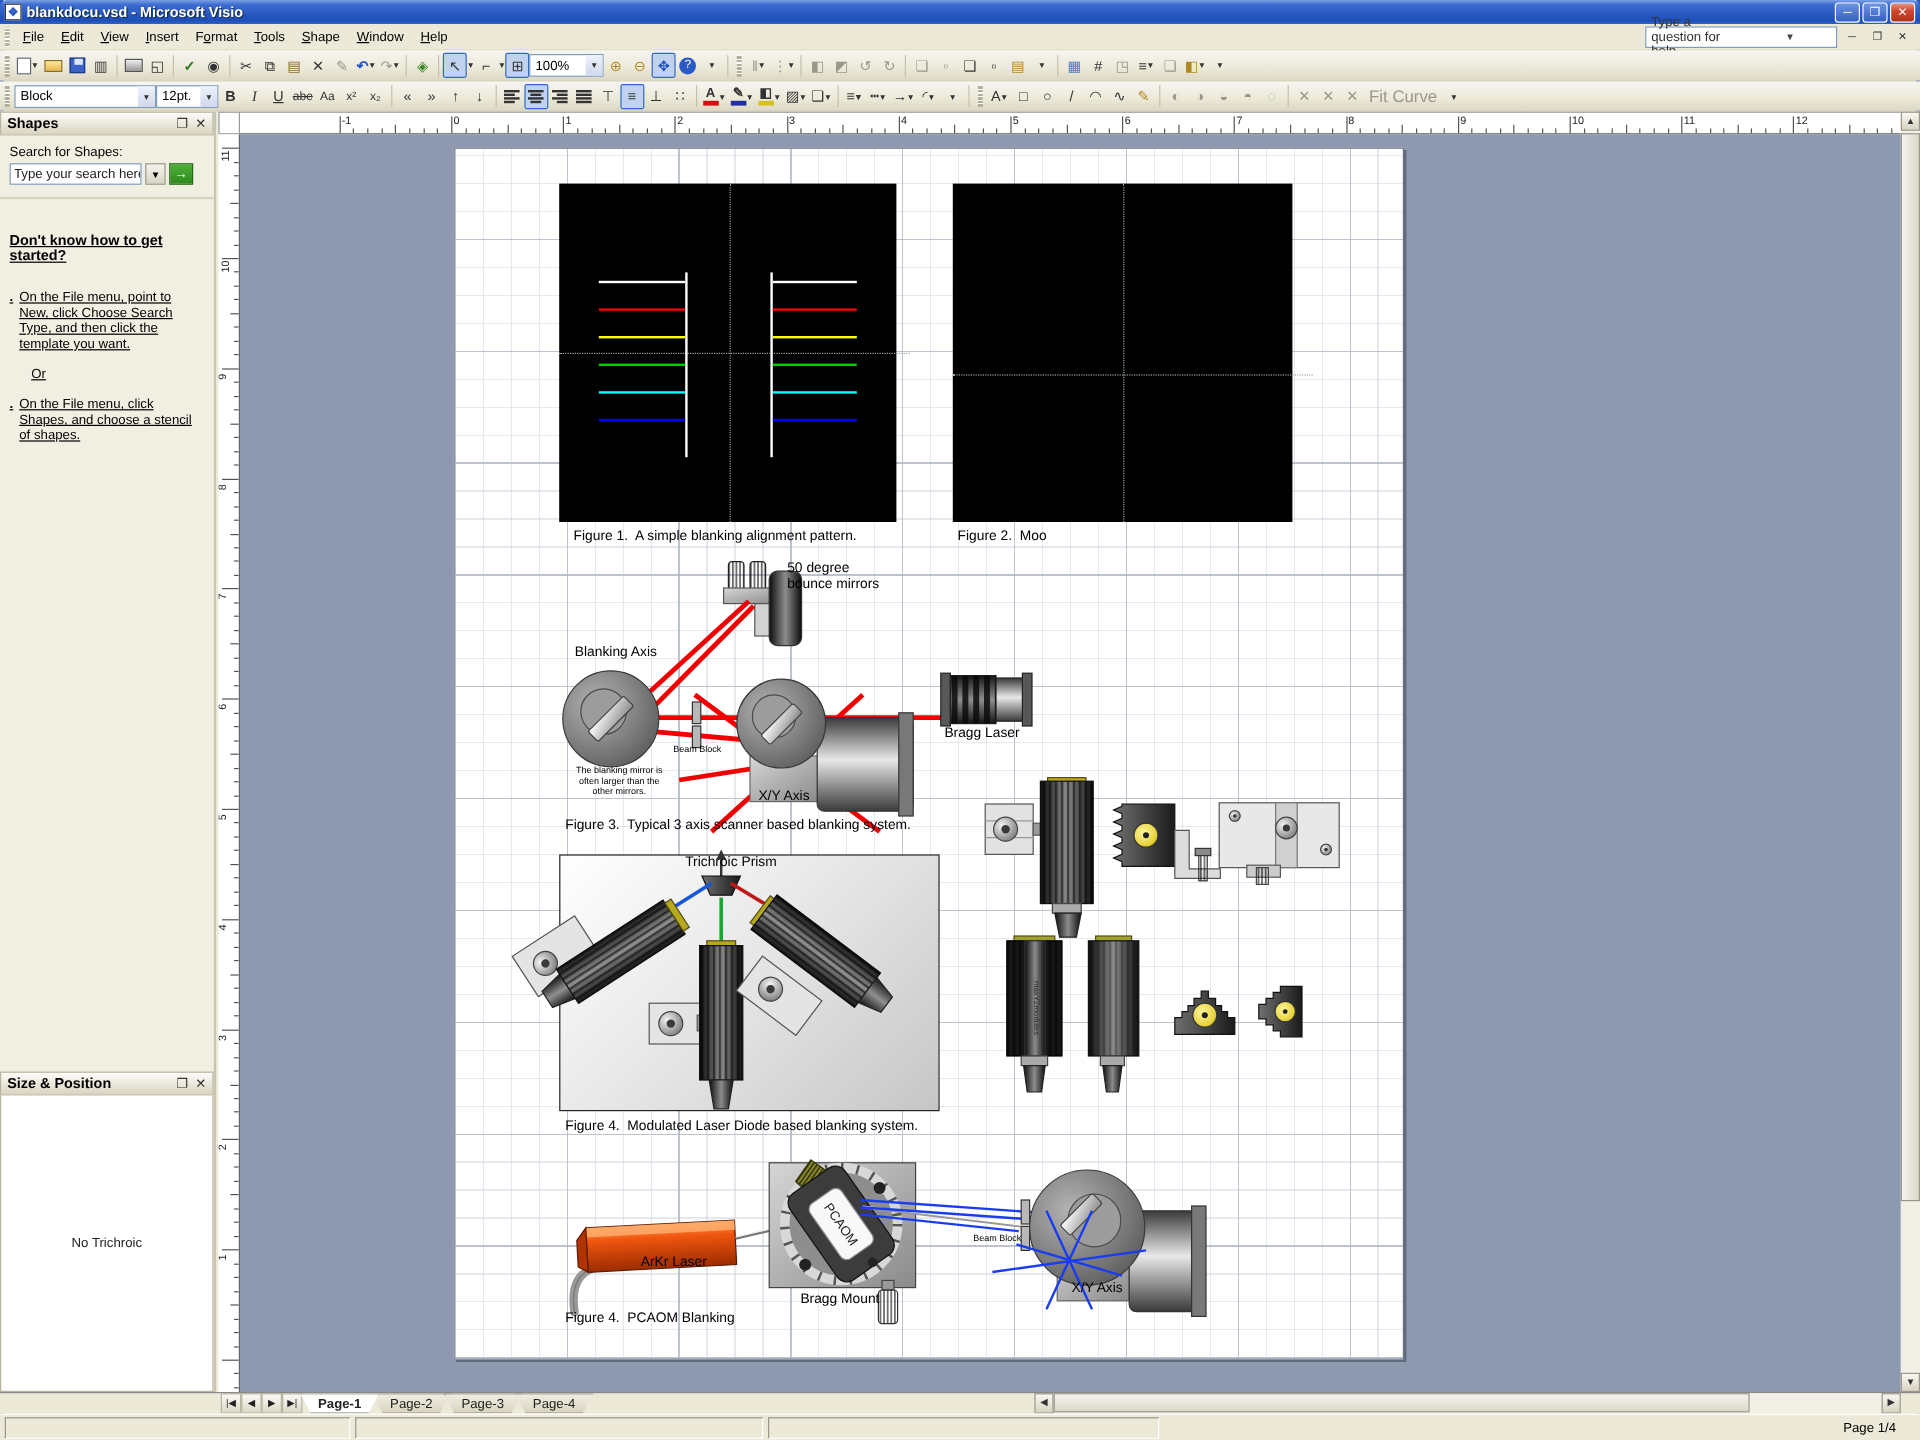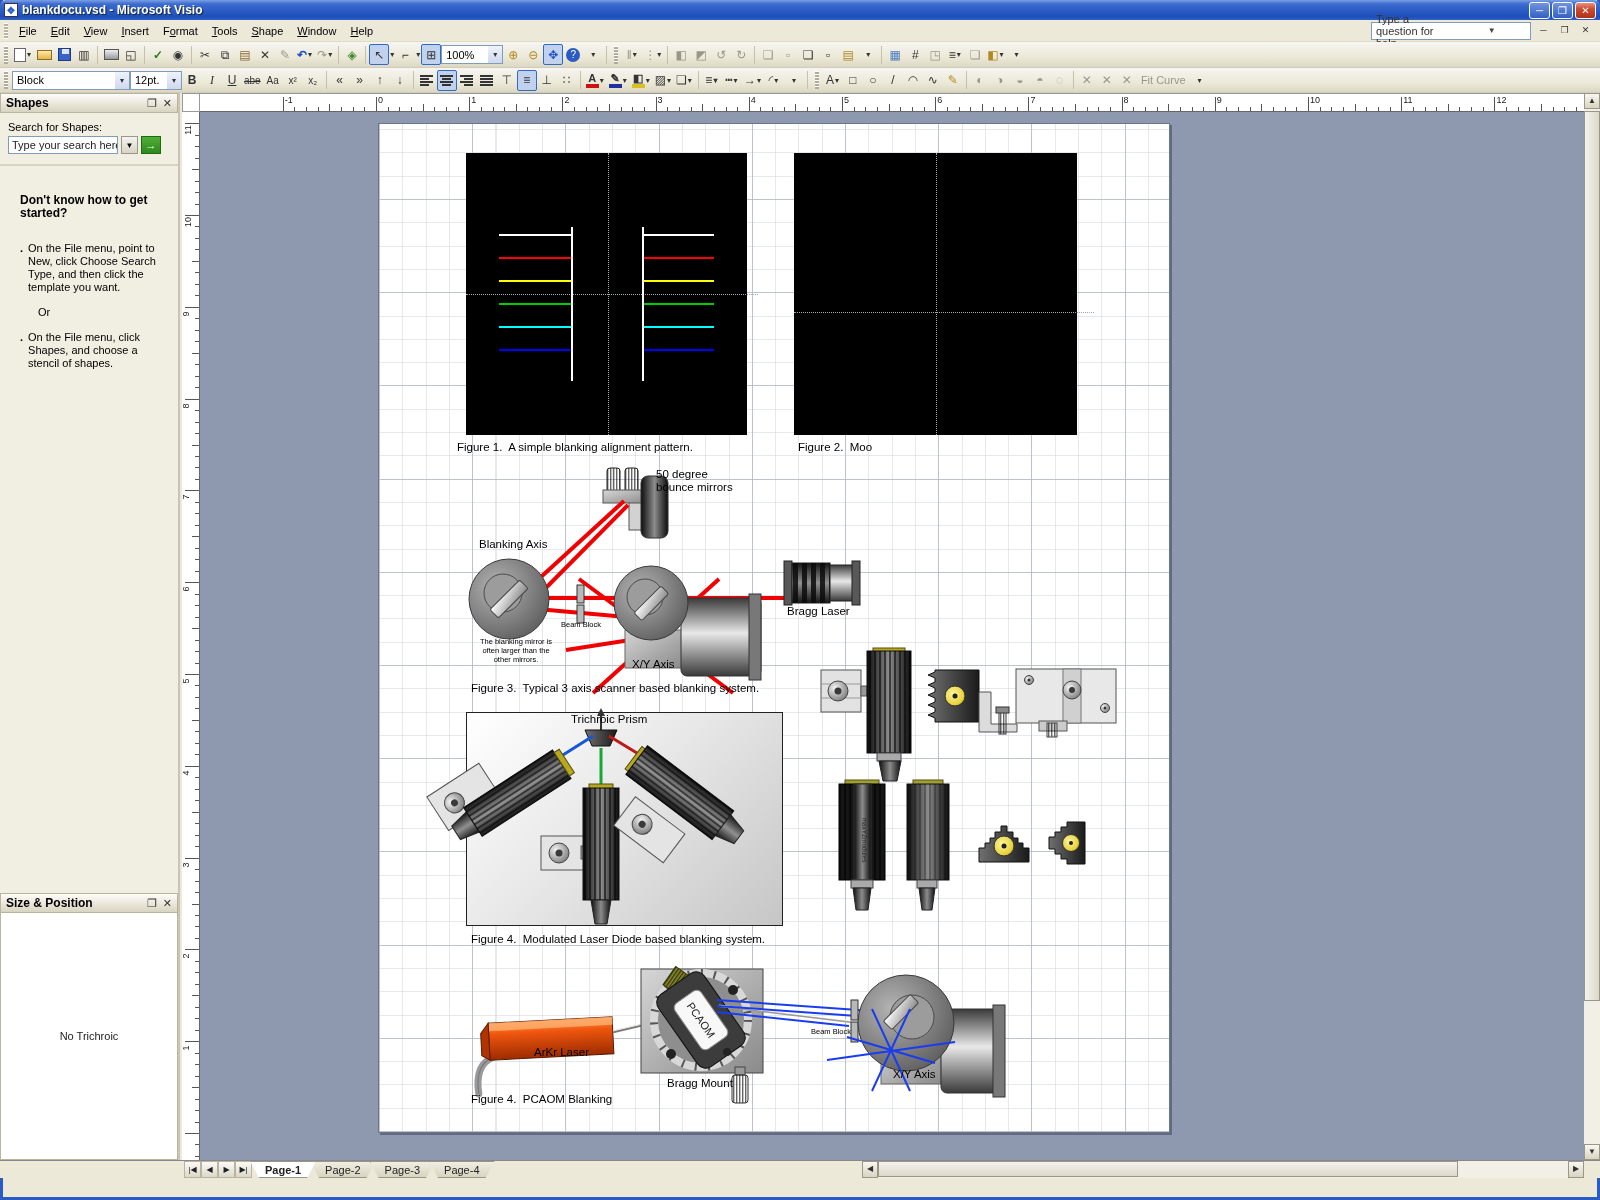--- a/index.html
+++ b/index.html
@@ -61,40 +61,40 @@
     background-image:linear-gradient(#333,#333),linear-gradient(#333,#333),linear-gradient(#333,#333),linear-gradient(#333,#333);
     background-size:13px 2px,9px 2px,13px 2px,9px 2px; }
   .b-left  { background-position:0 1px,0 4px,0 7px,0 10px; }
   .b-center{ background-position:0 1px,2px 4px,0 7px,2px 10px; }
   .b-right { background-position:0 1px,4px 4px,0 7px,4px 10px; }
   .b-just  { background-size:13px 2px,13px 2px,13px 2px,13px 2px;
              background-position:0 1px,0 4px,0 7px,0 10px; }
   .colorbar { display:flex; flex-direction:column; align-items:center; line-height:11px; }
   .colorbar i { font-style:normal; font-size:11px; font-weight:bold; }
   .colorbar b { width:13px; height:4px; }
-  .fitcurve { font-size:11px; color:#9a968a; padding:0 4px; }
+  .fitcurve { font-size:14px; color:#9a968a; padding:0 4px; }
 
   
   #left-col { position:absolute; left:0; top:93px; width:180px; bottom:40px;
     background:#ECE9D8; border-right:2px solid #c9c5b2; display:flex; flex-direction:column; }
   .panel-title { height:20px; background:linear-gradient(180deg,#fdfcf9,#d9d4c0);
     border:1px solid #b8b4a0; display:flex; align-items:center; padding:0 5px; font-weight:bold; font-size:12px; }
   .panel-title .pbtns { margin-left:auto; display:flex; gap:6px; font-weight:normal; }
   .panel-title .pbtns span { font-size:11px; color:#333; }
   #shapes-panel { height:800px; display:flex; flex-direction:column; background:#F1EFE2; }
   #shapes-search { padding:8px 8px 10px 8px; border-bottom:2px solid #d8d4c0; background:#F1EFE2; }
   #shapes-search label { display:block; margin-bottom:3px; }
   .srch-row { display:flex; align-items:center; gap:3px; }
   #search-input { width:110px; height:18px; border:1px solid #7f9db9; background:#fff;
     font-size:11px; padding-left:3px; font-family:"Liberation Sans",sans-serif; color:#222; }
   .srch-dd { width:17px; height:18px; background:linear-gradient(180deg,#f4f3ee,#d8d4c4);
     border:1px solid #9a968a; text-align:center; font-size:8px; line-height:17px; }
   .srch-go { width:20px; height:18px; background:linear-gradient(180deg,#4fae38,#2d8a1c);
     border:1px solid #1d6a10; color:#fff; text-align:center; font-weight:bold; line-height:17px; }
-  #shapes-help { padding:28px 12px 0 20px; color:#000; line-height:13px; }
+  #shapes-help { padding:28px 12px 0 8px; color:#000; line-height:13px;text-decoration:underline; }
   #shapes-help h3 { font-size:12px; margin-bottom:22px; }
   .bullet-row { display:flex; gap:5px; margin-bottom:12px; }
   .bullet-row .b { font-weight:bold; }
   #or-row { margin:0 0 12px 18px; }
   #sizepos-panel { flex:1; display:flex; flex-direction:column; background:#F1EFE2; }
   #sizepos-body { flex:1; background:#fff; border:1px solid #b8b4a0; border-top:none;
     display:flex; align-items:center; justify-content:center; color:#222; }
 
   
   #canvas-col { position:absolute; left:182px; top:93px; right:16px; bottom:40px; }
@@ -1099,21 +1099,21 @@
             </g>
             <g stroke="#1a3cf0" stroke-width="2">
               <line x1="493" y1="885" x2="531" y2="967"></line>
               <line x1="531" y1="885" x2="493" y2="967"></line>
               <line x1="468" y1="913" x2="556" y2="939"></line>
               <line x1="448" y1="936" x2="576" y2="918"></line>
             </g>
           </g>
         </svg>
 
-        <div class="lbl" style="left:78px;top:317px">Figure 1.  A simple blanking alignment pattern.</div>
+        <div class="lbl" style="left:99px;top:317px">Figure 1.  A simple blanking alignment pattern.</div>
         <div class="lbl" style="left:419px;top:317px">Figure 2.  Moo</div>
         <div class="lbl" style="left:277px;top:344px">50 degree
 bounce mirrors</div>
         <div class="lbl" style="left:100px;top:414px">Blanking Axis</div>
         <div class="lbl small" style="left:182px;top:496px">Beam Block</div>
         <div class="lbl" style="left:408px;top:481px">Bragg Laser</div>
         <div class="lbl" style="left:253px;top:534px">X/Y Axis</div>
         <div class="lbl small center" style="left:82px;top:513px;width:110px">The blanking mirror is
 often larger than the
 other mirrors.</div>
@@ -1148,13 +1148,21 @@
         <span class="tab">Page-3</span>
         <span class="tab">Page-4</span>
       </span>
     <div id="hscroll">
       <span class="sbtn" style="left:0;height:17px">◀</span>
       <div id="hthumb"></div>
       <span class="sbtn" style="right:0;height:17px">▶</span>
     </div>
   </div>
 
+  <div id="statusbar">
+    <span class="sseg" style="width:288px"></span>
+    <span class="sseg" style="width:340px"></span>
+    <span class="sseg" style="width:326px"></span>
+    <span class="sseg" id="seg-page">
+      <span>Page 1/4</span>
+    </span>
+  </div>
 </div>
 
 </body></html>

